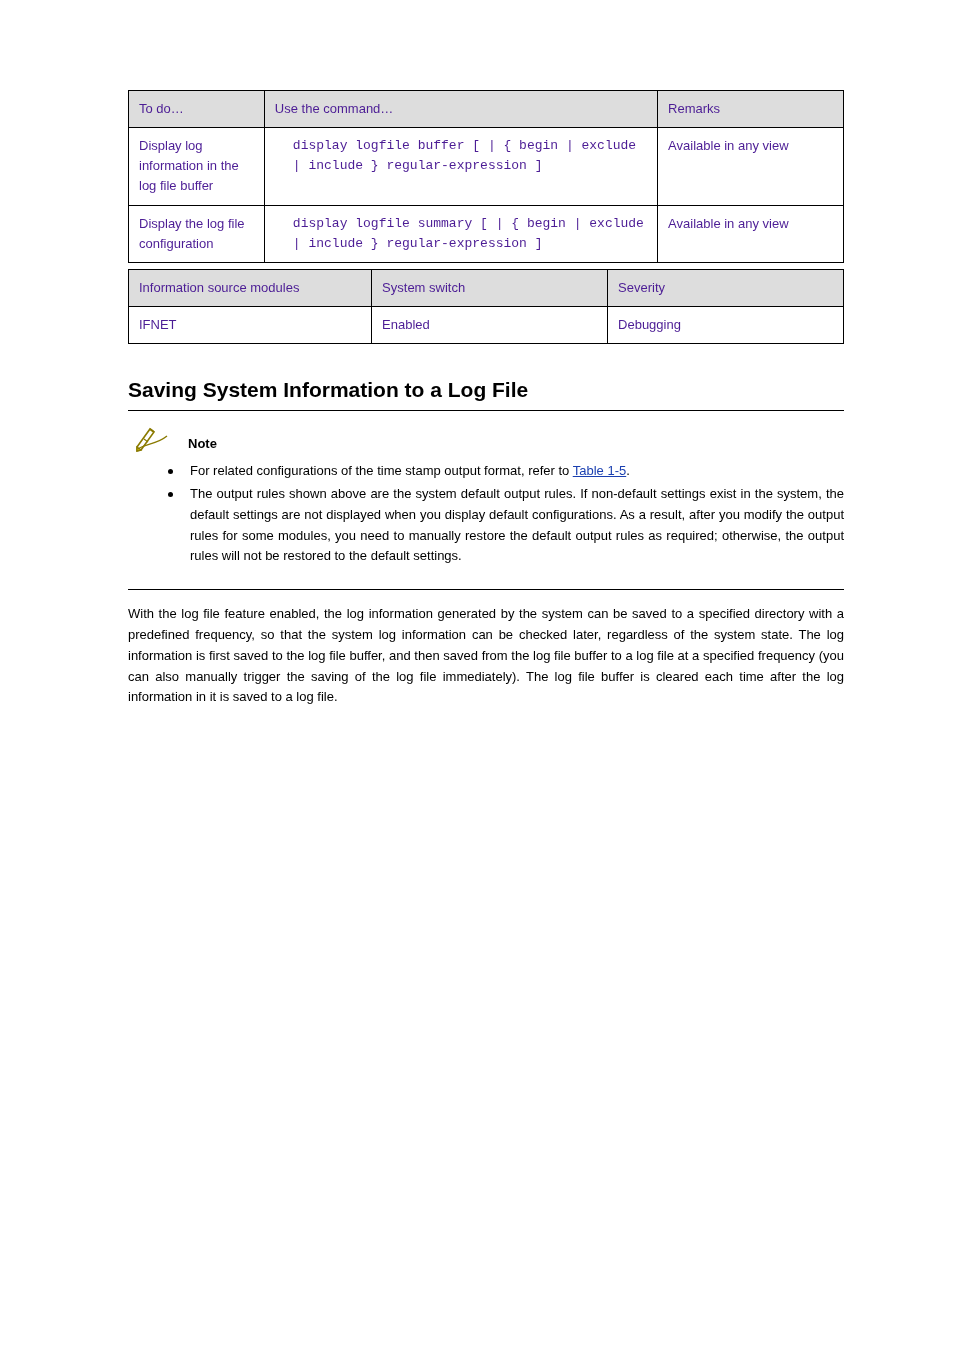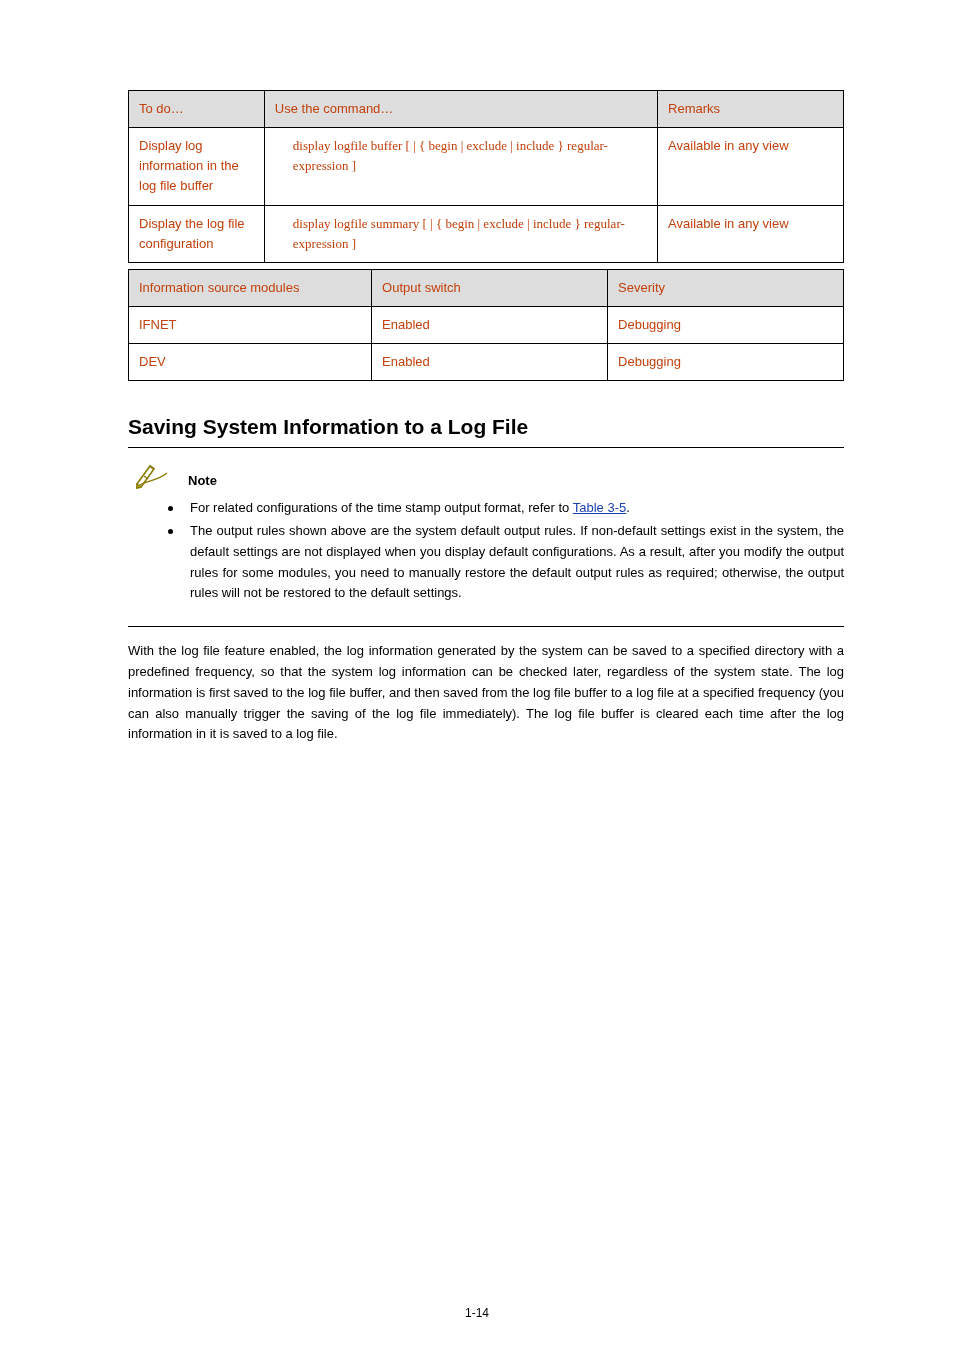--- a/index.html
+++ b/index.html
@@ -25,21 +25,21 @@
       margin: 0 0 6px 0;
       font-size: 13px;
     }
     td, th {
       border: 1px solid #000;
       padding: 8px 10px;
       text-align: left;
       vertical-align: top;
       line-height: 1.55;
       font-weight: normal;
-      color: #c2410c;
+      color: #4c1d95;
     }
     th {
       background: #ddd;
     }
     .table1 { table-layout: fixed; }
     .table1 col.c1 { width: 19%; }
     .table1 col.c2 { width: 55%; }
     .table1 col.c3 { width: 26%; }
     .table2 { table-layout: fixed; margin-top: 0; }
     .table2 col.c1 { width: 34%; }
@@ -98,21 +98,21 @@
       content: "";
       position: absolute;
       left: 0;
       top: 0.6em;
       width: 5px;
       height: 5px;
       background: #000;
       border-radius: 50%;
     }
     a.inline-link { color: #1a3fb0; text-decoration: underline; }
-    .mono { font-family: Liberation Serif, serif; padding-left: 28px; }
+    .mono { font-family: Liberation Mono, monospace; padding-left: 28px; }
     .page-num {
       position: absolute;
       bottom: 30px;
       left: 0;
       width: 100%;
       text-align: center;
       font-size: 12px;
     }
     
     .note-icon svg { display: block; }
@@ -152,32 +152,27 @@
 
   <table class="table2">
     <colgroup>
         <col class="c1">
         <col class="c2">
         <col class="c3">
       </colgroup>
     <thead>
       <tr>
         <th>Information source modules</th>
-        <th>Output switch</th>
+        <th>System switch</th>
         <th>Severity</th>
       </tr>
     </thead>
     <tbody>
       <tr>
         <td>IFNET</td>
-        <td>Enabled</td>
-        <td>Debugging</td>
-      </tr>
-      <tr>
-        <td>DEV</td>
         <td>Enabled</td>
         <td>Debugging</td>
       </tr>
     </tbody>
   </table>
 
   <div class="section-title">Saving System Information to a Log File</div>
   <hr class="rule">
 
   <div class="note-block">
@@ -188,25 +183,24 @@
           <path d="M3 22 L7 25 L3 26 Z" fill="#d8c600" stroke="#8a7a00" stroke-width="1.2"></path>
           <path d="M16 4 L20 7" stroke="#8a7a00" stroke-width="1.6"></path>
           <path d="M4 24 C 12 18, 22 20, 33 11" fill="none" stroke="#8a7a00" stroke-width="1.4"></path>
           <path d="M10 14 L14 17" stroke="#8a7a00" stroke-width="1.1"></path>
         </svg>
       </span>
       <span class="note-label">Note</span>
     </div>
     <ul class="note-list">
       <li>
-        <span>For related configurations of the time stamp output format, refer to </span><a class="inline-link" href="#">Table 3-5</a><span>.</span>
+        <span>For related configurations of the time stamp output format, refer to </span><a class="inline-link" href="#">Table 1-5</a><span>.</span>
       </li>
       <li>The output rules shown above are the system default output rules. If non-default settings exist in the system, the default settings are not displayed when you display default configurations. As a result, after you modify the output rules for some modules, you need to manually restore the default output rules as required; otherwise, the output rules will not be restored to the default settings.</li>
     </ul>
   </div>
 
   <hr class="rule" style="margin-top:22px">
 
   <p class="para">With the log file feature enabled, the log information generated by the system can be saved to a specified directory with a predefined frequency, so that the system log information can be checked later, regardless of the system state. The log information is first saved to the log file buffer, and then saved from the log file buffer to a log file at a specified frequency (you can also manually trigger the saving of the log file immediately). The log file buffer is cleared each time after the log information in it is saved to a log file.</p>
 
-  <div class="page-num">1-14</div>
 
 </div>
 
 </body></html>

